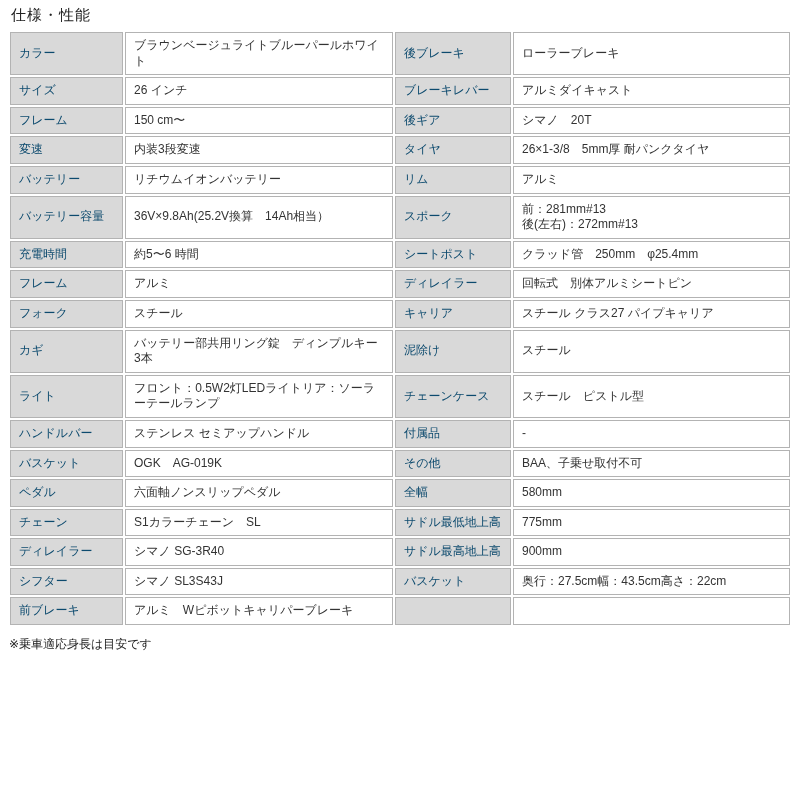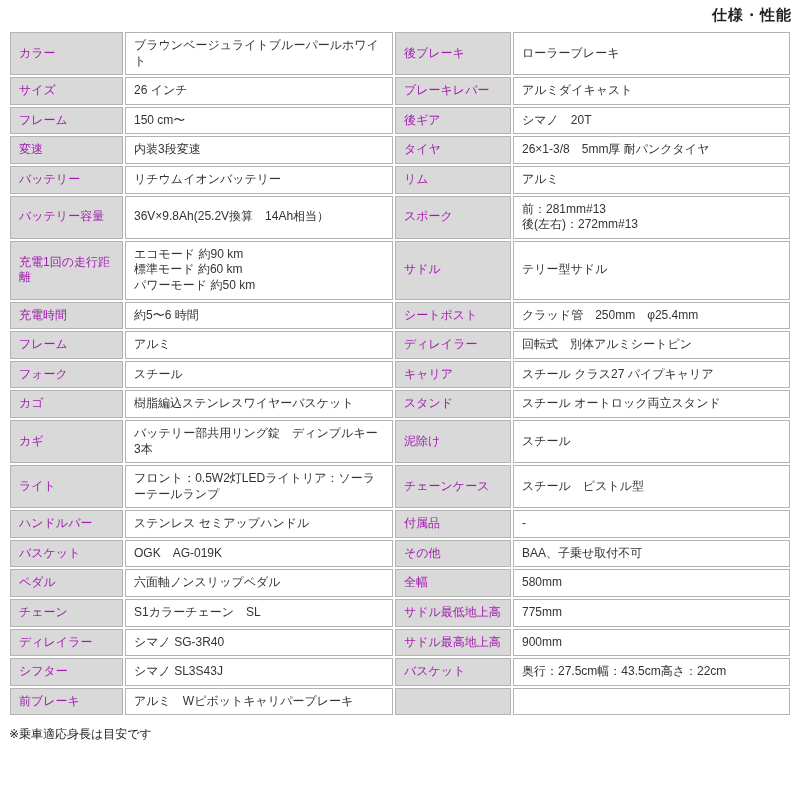--- a/index.html
+++ b/index.html
@@ -9,46 +9,45 @@
     font-family: "Liberation Sans", "DejaVu Sans", sans-serif;
     color: #333333;
   }
   .page {
     width: 800px;
     box-sizing: border-box;
     padding: 4px 8px 8px 8px;
   }
   .title {
     font-size: 15px;
-    font-weight: bold;
+    font-weight: normal;
     color: #222222;
-    margin: 2px 0 5px 16px;
+    margin: 2px 0 5px 3px;
     letter-spacing: 1px;
-    text-align: right;
   }
   table.spec-table {
     width: 784px;
     table-layout: fixed;
     border-collapse: separate;
     border-spacing: 2px;
     margin-left: 0;
   }
   table.spec-table td {
     border: 1px solid #b3b3b3;
     font-size: 12px;
     line-height: 1.3;
     padding: 5px 8px;
     vertical-align: middle;
     white-space: pre-line;
     overflow: hidden;
     word-break: break-all;
   }
   td.label {
     background: #d9d9d9;
-    color: #a21caf;
+    color: #0c4a6e;
   }
   td.value {
     background: #ffffff;
     color: #333333;
   }
   .footnotes {
     margin-top: 8px;
     padding-left: 1px;
   }
   .footnote {
@@ -102,50 +101,36 @@
           <td class="value">アルミ</td>
         </tr>
         <tr>
           <td class="label">バッテリー容量</td>
           <td class="value">36V×9.8Ah(25.2V換算　14Ah相当）</td>
           <td class="label">スポーク</td>
           <td class="value">前：281mm#13
 後(左右)：272mm#13</td>
         </tr>
         <tr>
-          <td class="label">充電1回の走行距離</td>
-          <td class="value">エコモード 約90 km
-標準モード 約60 km
-パワーモード 約50 km</td>
-          <td class="label">サドル</td>
-          <td class="value">テリー型サドル</td>
-        </tr>
-        <tr>
           <td class="label">充電時間</td>
           <td class="value">約5〜6 時間</td>
           <td class="label">シートポスト</td>
           <td class="value">クラッド管　250mm　φ25.4mm</td>
         </tr>
         <tr>
           <td class="label">フレーム</td>
           <td class="value">アルミ</td>
           <td class="label">ディレイラー</td>
           <td class="value">回転式　別体アルミシートピン</td>
         </tr>
         <tr>
           <td class="label">フォーク</td>
           <td class="value">スチール</td>
           <td class="label">キャリア</td>
           <td class="value">スチール クラス27 パイプキャリア</td>
-        </tr>
-        <tr>
-          <td class="label">カゴ</td>
-          <td class="value">樹脂編込ステンレスワイヤーバスケット</td>
-          <td class="label">スタンド</td>
-          <td class="value">スチール オートロック両立スタンド</td>
         </tr>
         <tr>
           <td class="label">カギ</td>
           <td class="value">バッテリー部共用リング錠　ディンプルキー3本</td>
           <td class="label">泥除け</td>
           <td class="value">スチール</td>
         </tr>
         <tr>
           <td class="label">ライト</td>
           <td class="value">フロント：0.5W2灯LEDライトリア：ソーラーテールランプ</td>

